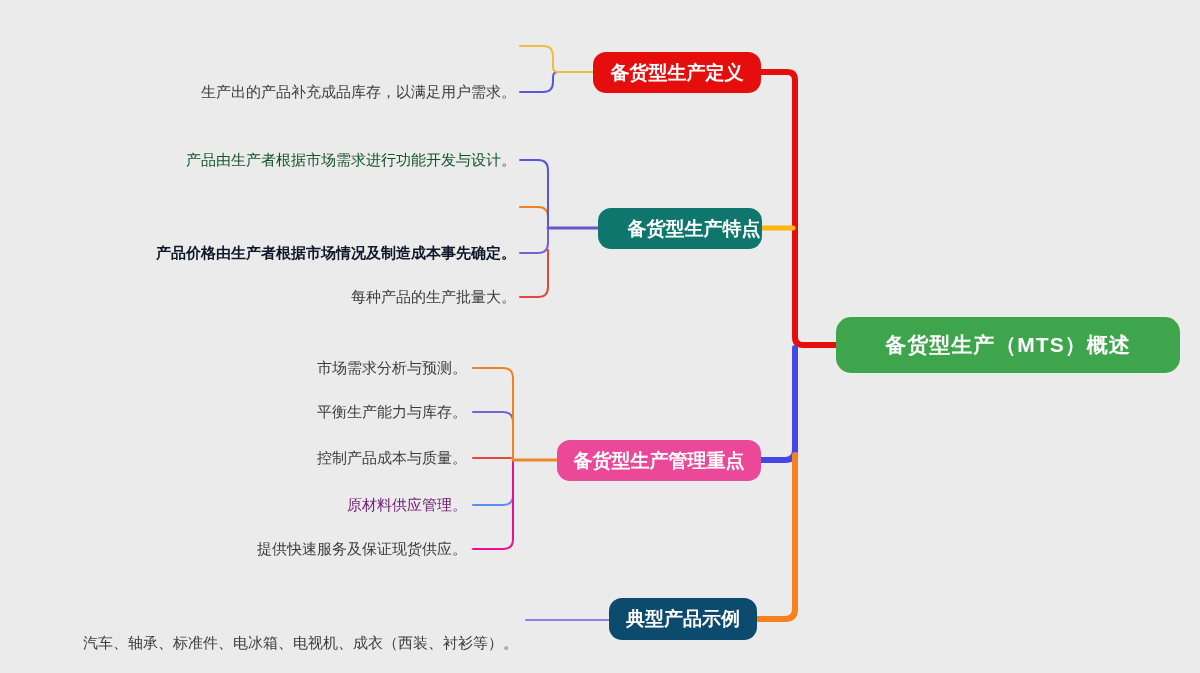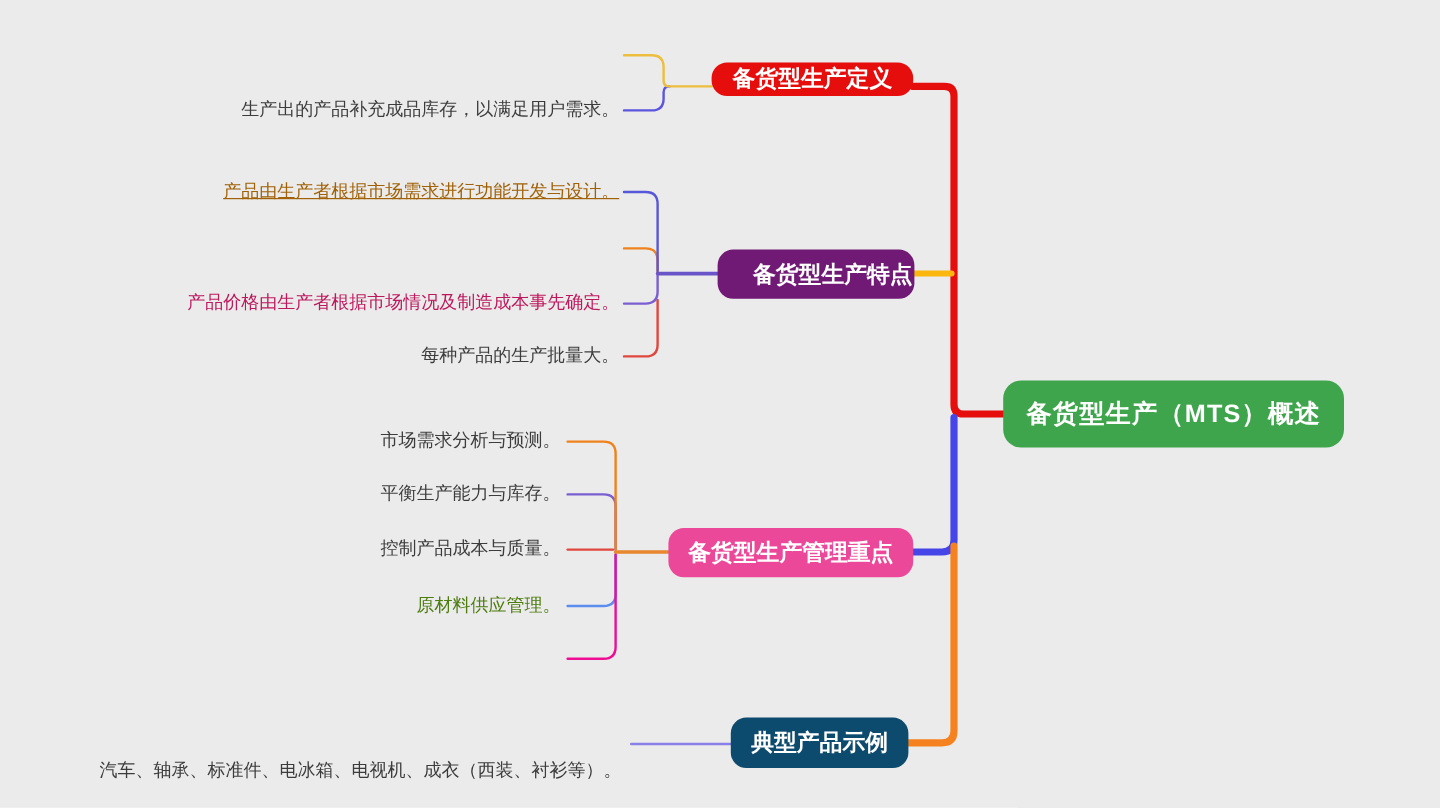--- a/index.html
+++ b/index.html
@@ -8,22 +8,22 @@
     position:relative;width:1200px;height:673px;overflow:hidden;
   }
   .edges{position:absolute;left:0;top:0;width:1200px;height:673px;}
   .edges path{fill:none;stroke-linecap:round;}
   .node{
     position:absolute;display:flex;align-items:center;justify-content:center;
     color:#ffffff;font-weight:bold;white-space:nowrap;
     border-radius:13px;box-sizing:border-box;
   }
   .node span{white-space:nowrap;}
-  .root-node{left:836px;top:317px;width:284px;height:56px;font-size:21px;border-radius:15px;letter-spacing:1px;}
-  .n1{left:593px;top:52px;width:168px;height:28px;font-size:19px;}
+  .root-node{left:836px;top:317px;width:344px;height:56px;font-size:21px;border-radius:15px;letter-spacing:1px;}
+  .n1{left:593px;top:52px;width:168px;height:41px;font-size:19px;}
   .n2{left:598px;top:208px;width:164px;height:41px;font-size:19px;}
   .n3{left:557px;top:440px;width:204px;height:41px;font-size:19px;}
   .n4{left:609px;top:598px;width:148px;height:42px;font-size:19px;}
   .leaf{
     position:absolute;font-size:15px;line-height:20px;white-space:nowrap;
     text-align:right;
   }
   .g1l1{right:684px;top:35px;}
   .g1l2{right:684px;top:82px;}
   .g2l1{right:684px;top:150px;}
@@ -68,36 +68,37 @@
     <path stroke-width="2" d="M 526 620 H 609" stroke="#8a7fe8"></path>
   </svg>
 
   <div class="node root-node" style="background-color: rgb(63, 165, 76);">
     <span>备货型生产（MTS）概述</span>
   </div>
 
   <div class="node n1" style="background-color: rgb(230, 13, 13);">
     <span>备货型生产定义</span>
   </div>
-  <div class="node n2" style="background-color: #701a75; padding-left: 28px;">
+  <div class="node n2" style="background-color: #0f766e; padding-left: 28px;">
     <span>备货型生产特点</span>
   </div>
   <div class="node n3" style="background-color: #ec4899;">
     <span>备货型生产管理重点</span>
   </div>
   <div class="node n4" style="background-color: #0c4a6e;">
     <span>典型产品示例</span>
   </div>
 
   <div class="leaf g1l2" style="color: rgb(60, 60, 60);">生产出的产品补充成品库存，以满足用户需求。</div>
 
-  <div class="leaf g2l1" style="color: #a16207; text-decoration: underline;">产品由生产者根据市场需求进行功能开发与设计。</div>
-  <div class="leaf g2l3" style="color: #be185d;">产品价格由生产者根据市场情况及制造成本事先确定。</div>
+  <div class="leaf g2l1" style="color: #14532d;">产品由生产者根据市场需求进行功能开发与设计。</div>
+  <div class="leaf g2l3" style="color: #0f172a; font-weight: bold;">产品价格由生产者根据市场情况及制造成本事先确定。</div>
   <div class="leaf g2l4" style="color: rgb(60, 60, 60);">每种产品的生产批量大。</div>
 
   <div class="leaf g3l1" style="color: rgb(60, 60, 60);">市场需求分析与预测。</div>
   <div class="leaf g3l2" style="color: rgb(60, 60, 60);">平衡生产能力与库存。</div>
   <div class="leaf g3l3" style="color: rgb(60, 60, 60);">控制产品成本与质量。</div>
-  <div class="leaf g3l4" style="color: #4d7c0f;">原材料供应管理。</div>
+  <div class="leaf g3l4" style="color: #701a75;">原材料供应管理。</div>
+  <div class="leaf g3l5" style="color: rgb(60, 60, 60);">提供快速服务及保证现货供应。</div>
 
   <div class="leaf g4l1" style="color: rgb(60, 60, 60);">汽车、轴承、标准件、电冰箱、电视机、成衣（西装、衬衫等）。</div>
 
 </div>
 
 </body></html>

